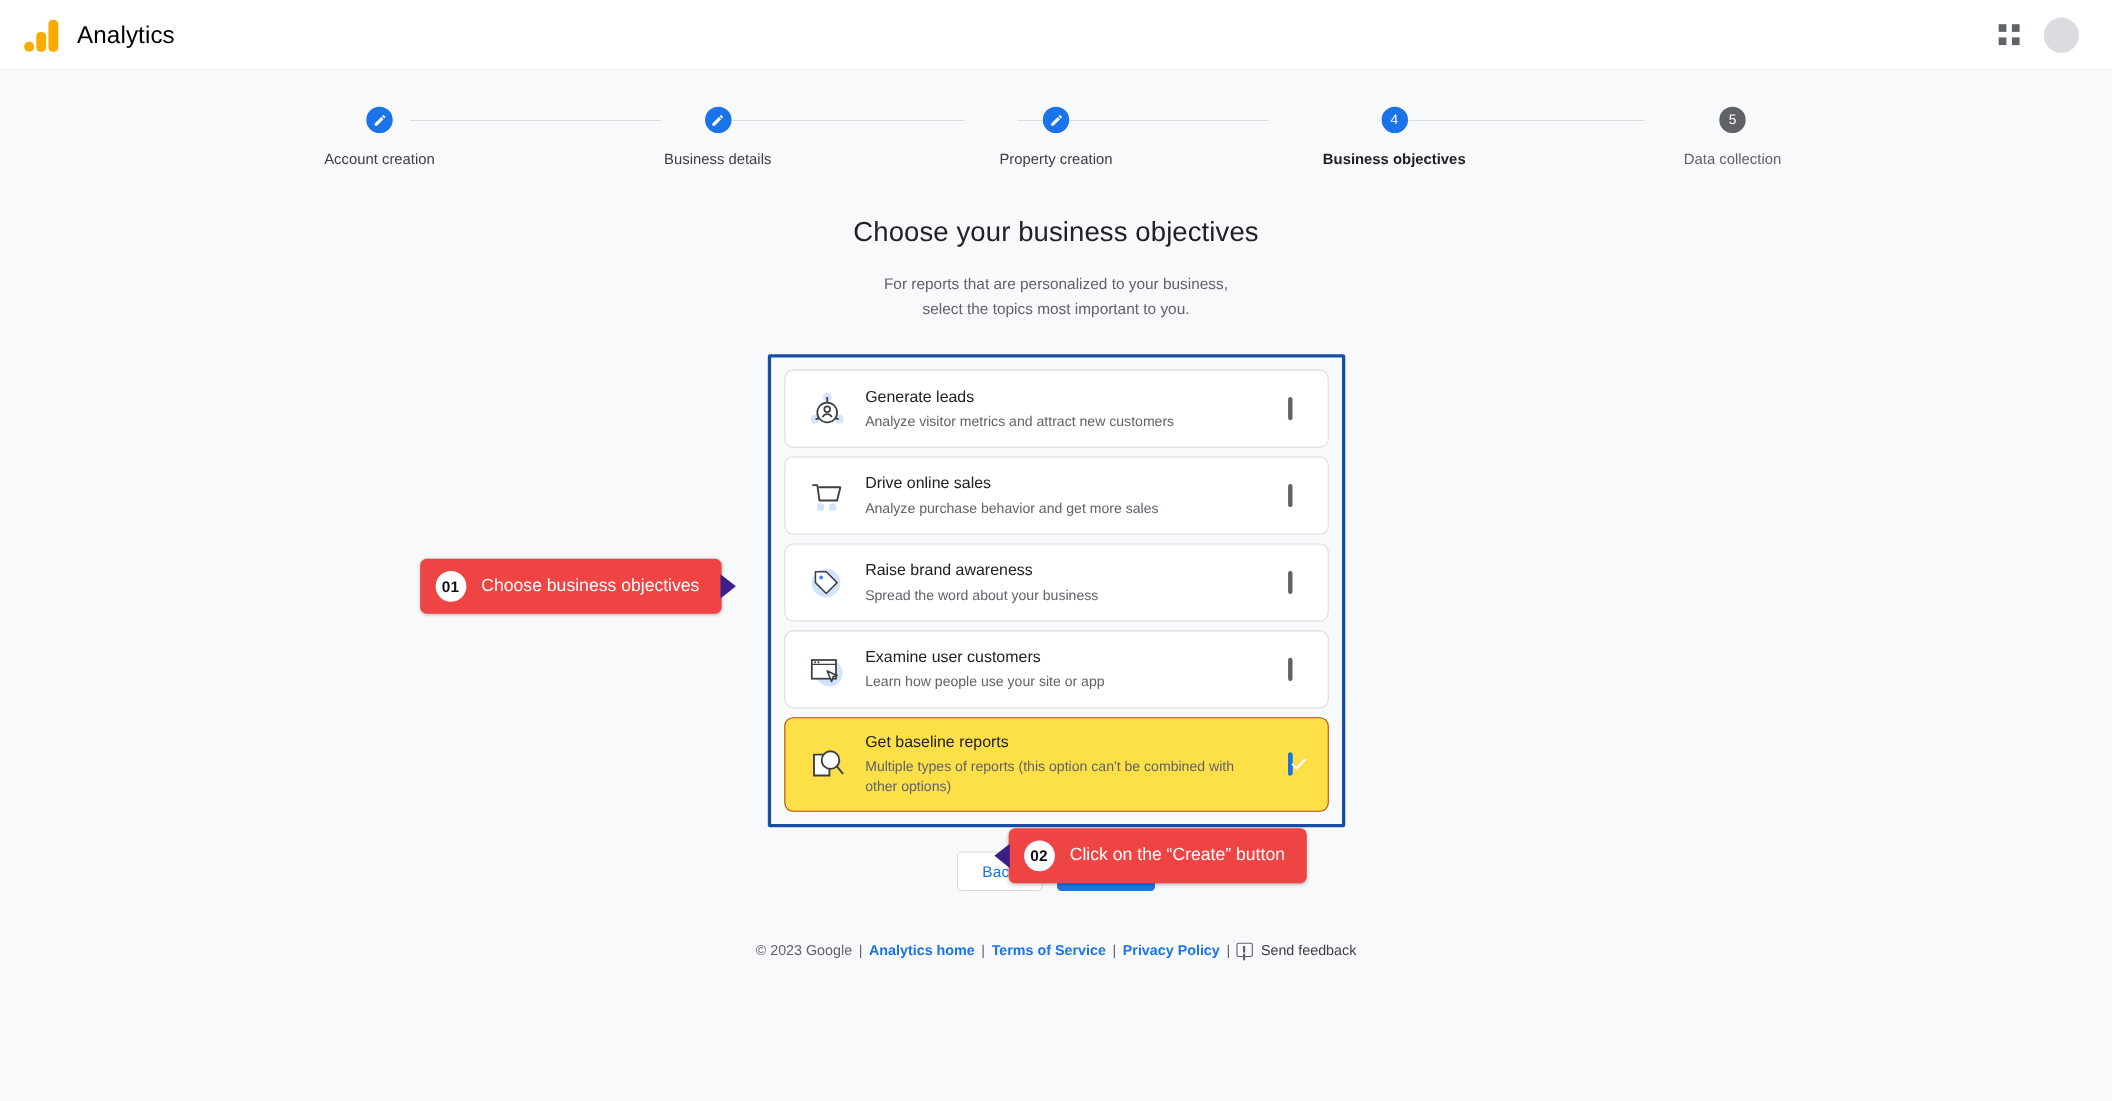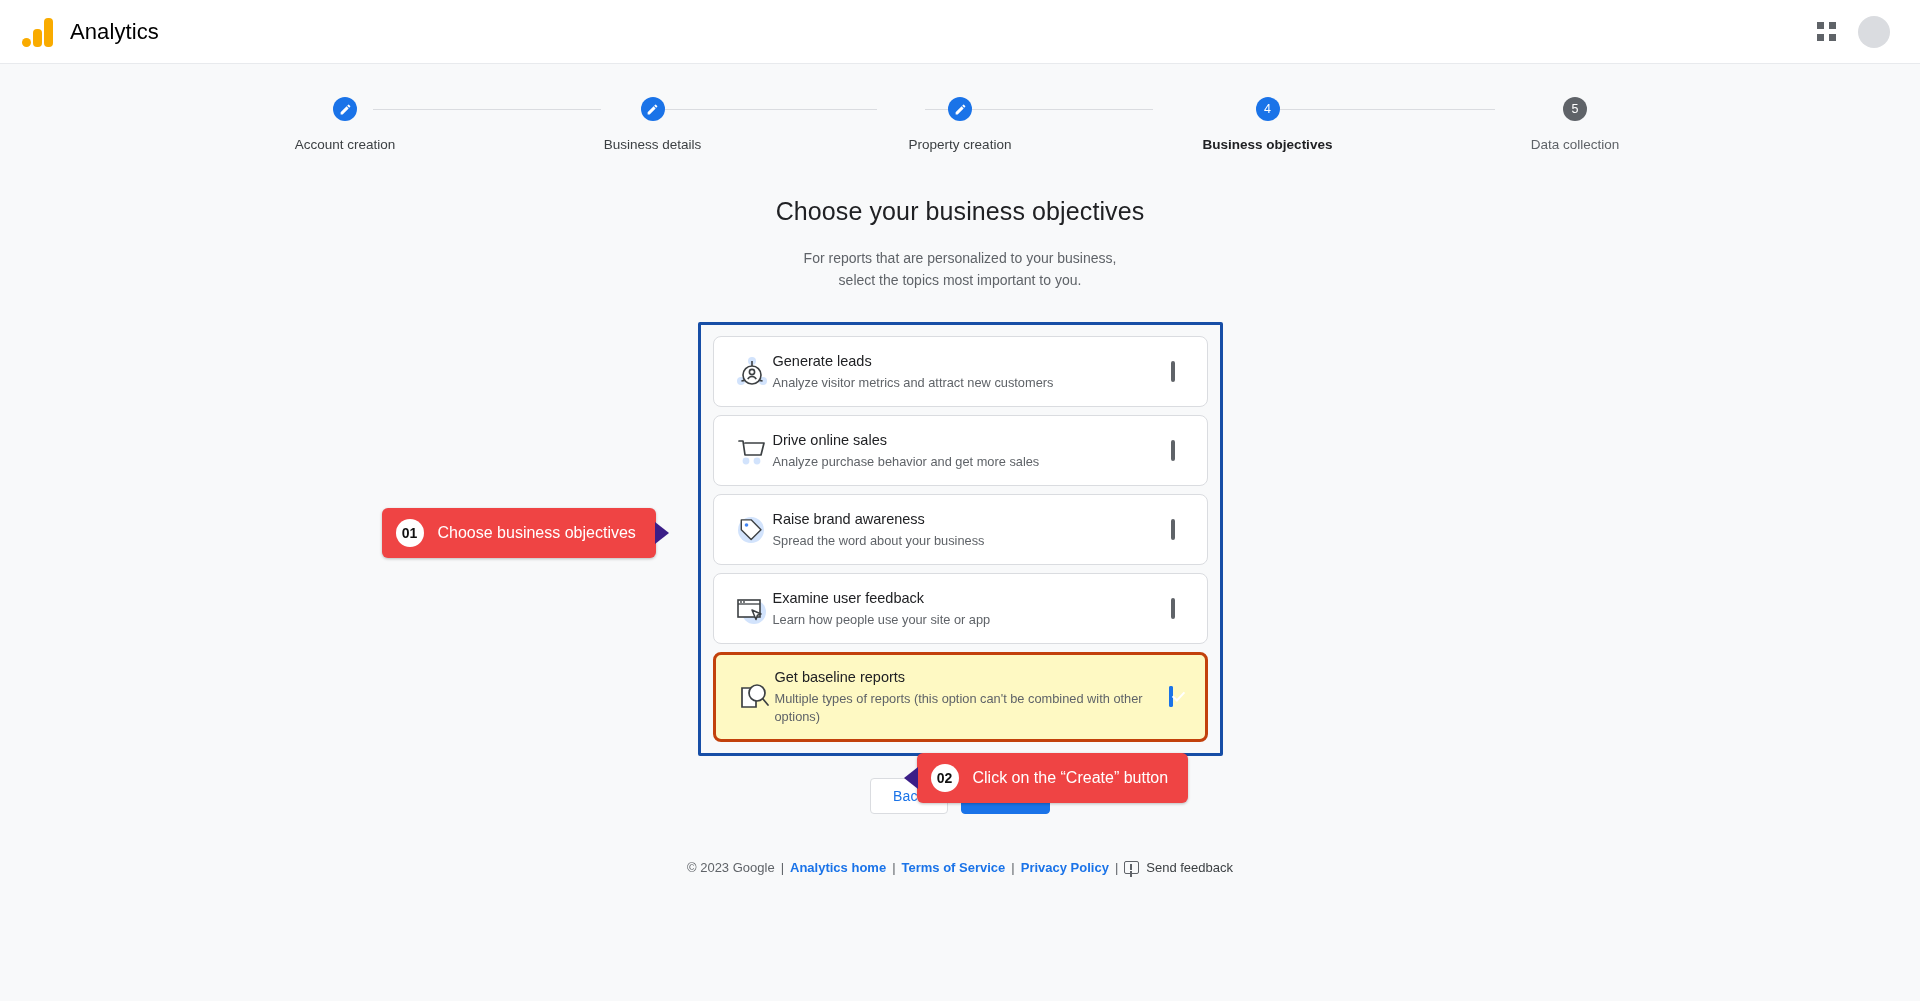--- a/index.html
+++ b/index.html
@@ -137,24 +137,25 @@
   }
   .option {
     display: flex;
     align-items: center;
     background: #ffffff;
     border: 1px solid #dadce0;
     border-radius: 8px;
     padding: 13px 18px 13px 17px;
     min-height: 71px;
     text-align: left;
+    gap: 14px;
   }
   .option.selected {
-    background: #fef9c3;
-    border: 3px solid #c2410c;
+    background: #fde047;
+    border: 1px solid #c2410c;
     align-items: center;
   }
   .opt-icon { width: 42px; height: 42px; flex: 0 0 42px; position: relative; }
   .opt-icon svg { position: absolute; inset: 0; }
   .opt-text { flex: 1 1 auto; min-width: 0; }
   .opt-title {
     font-size: 14.5px;
     color: #202124;
     line-height: 1.35;
   }
@@ -437,21 +438,21 @@
           <svg viewBox="0 0 42 42">
             <circle cx="23" cy="24" r="12" fill="#d2e3fc"></circle>
             <rect x="7" y="12" width="22" height="17" fill="#ffffff" stroke="#3c4043" stroke-width="1.6"></rect>
             <path d="M7 16h22" stroke="#3c4043" stroke-width="1.3"></path>
             <circle cx="10" cy="14" r="0.9" fill="#3c4043"></circle>
             <circle cx="13" cy="14" r="0.9" fill="#3c4043"></circle>
             <path d="M21 22l9 4-3.6 1.3L25 31.5 21 22z" fill="#ffffff" stroke="#3c4043" stroke-width="1.5" stroke-linejoin="round"></path>
           </svg>
         </span>
         <span class="opt-text">
-          <span class="opt-title" style="display:block">Examine user feedback</span>
+          <span class="opt-title" style="display:block">Examine user customers</span>
           <span class="opt-desc" style="display:block">Learn how people use your site or app</span>
         </span>
         <span class="opt-check">
           <span class="cbox"></span>
         </span>
       </div>
 
       <div class="option selected">
         <span class="opt-icon">
           <svg viewBox="0 0 42 42">

